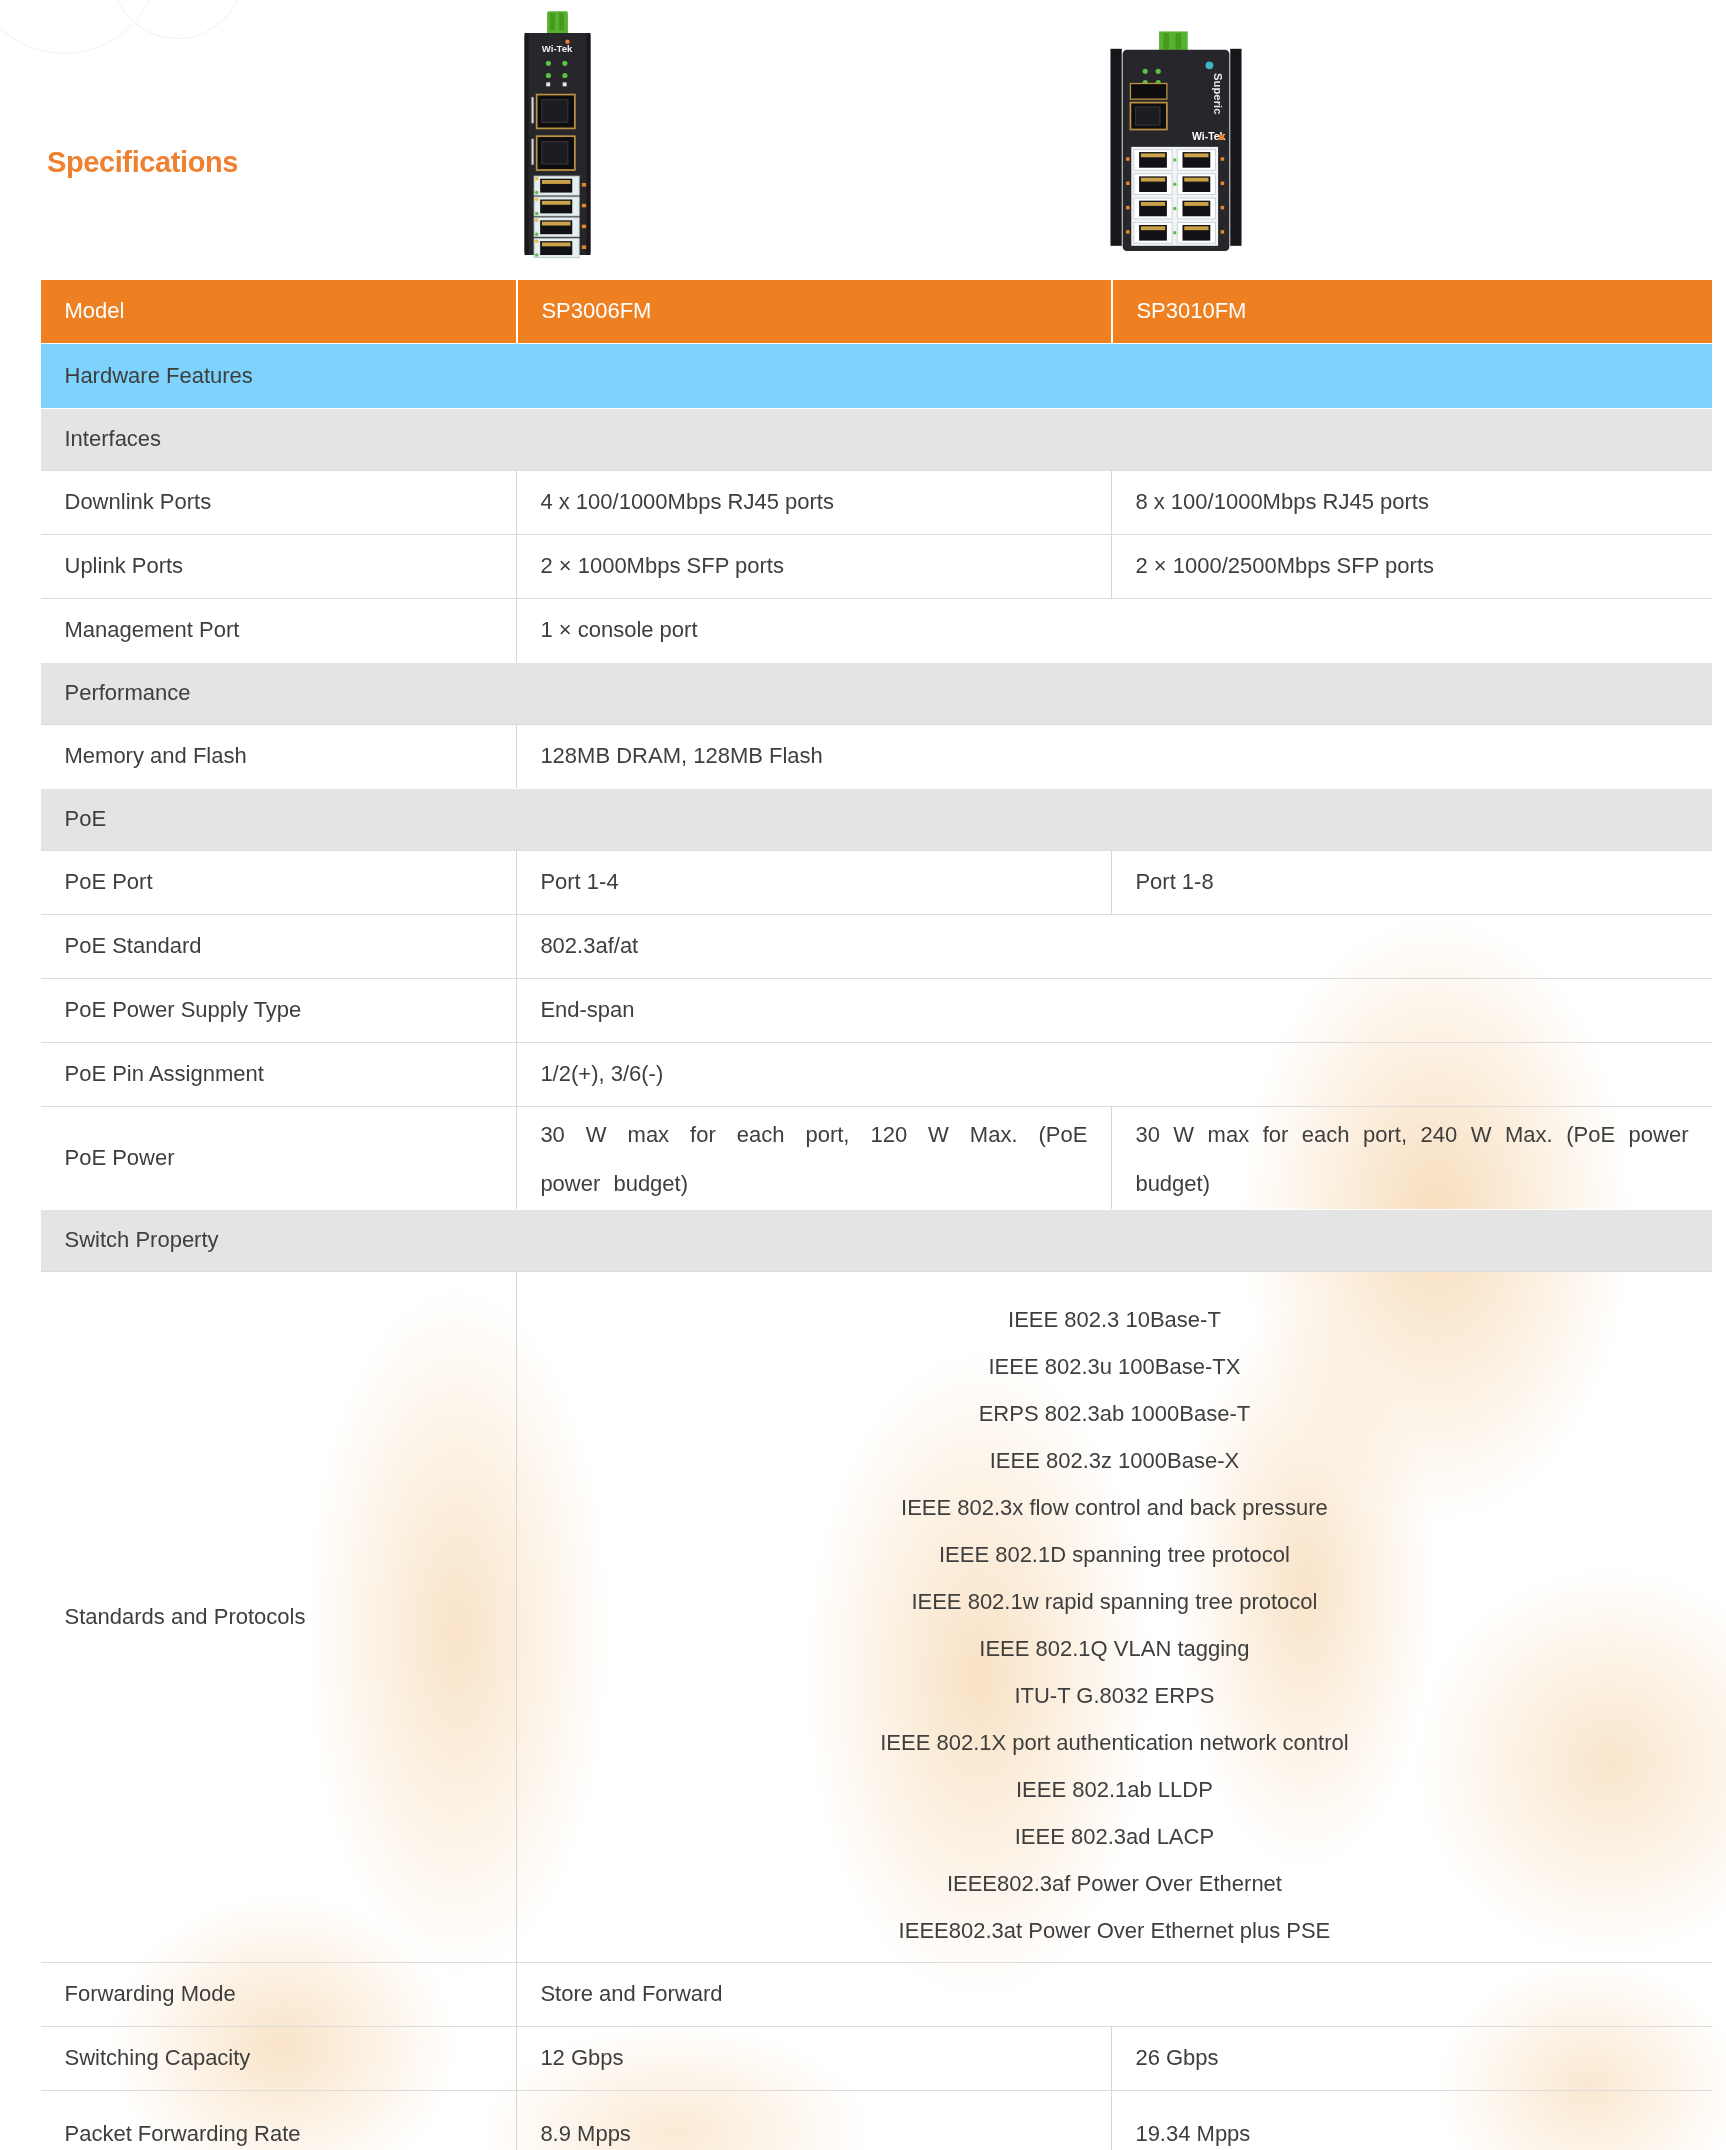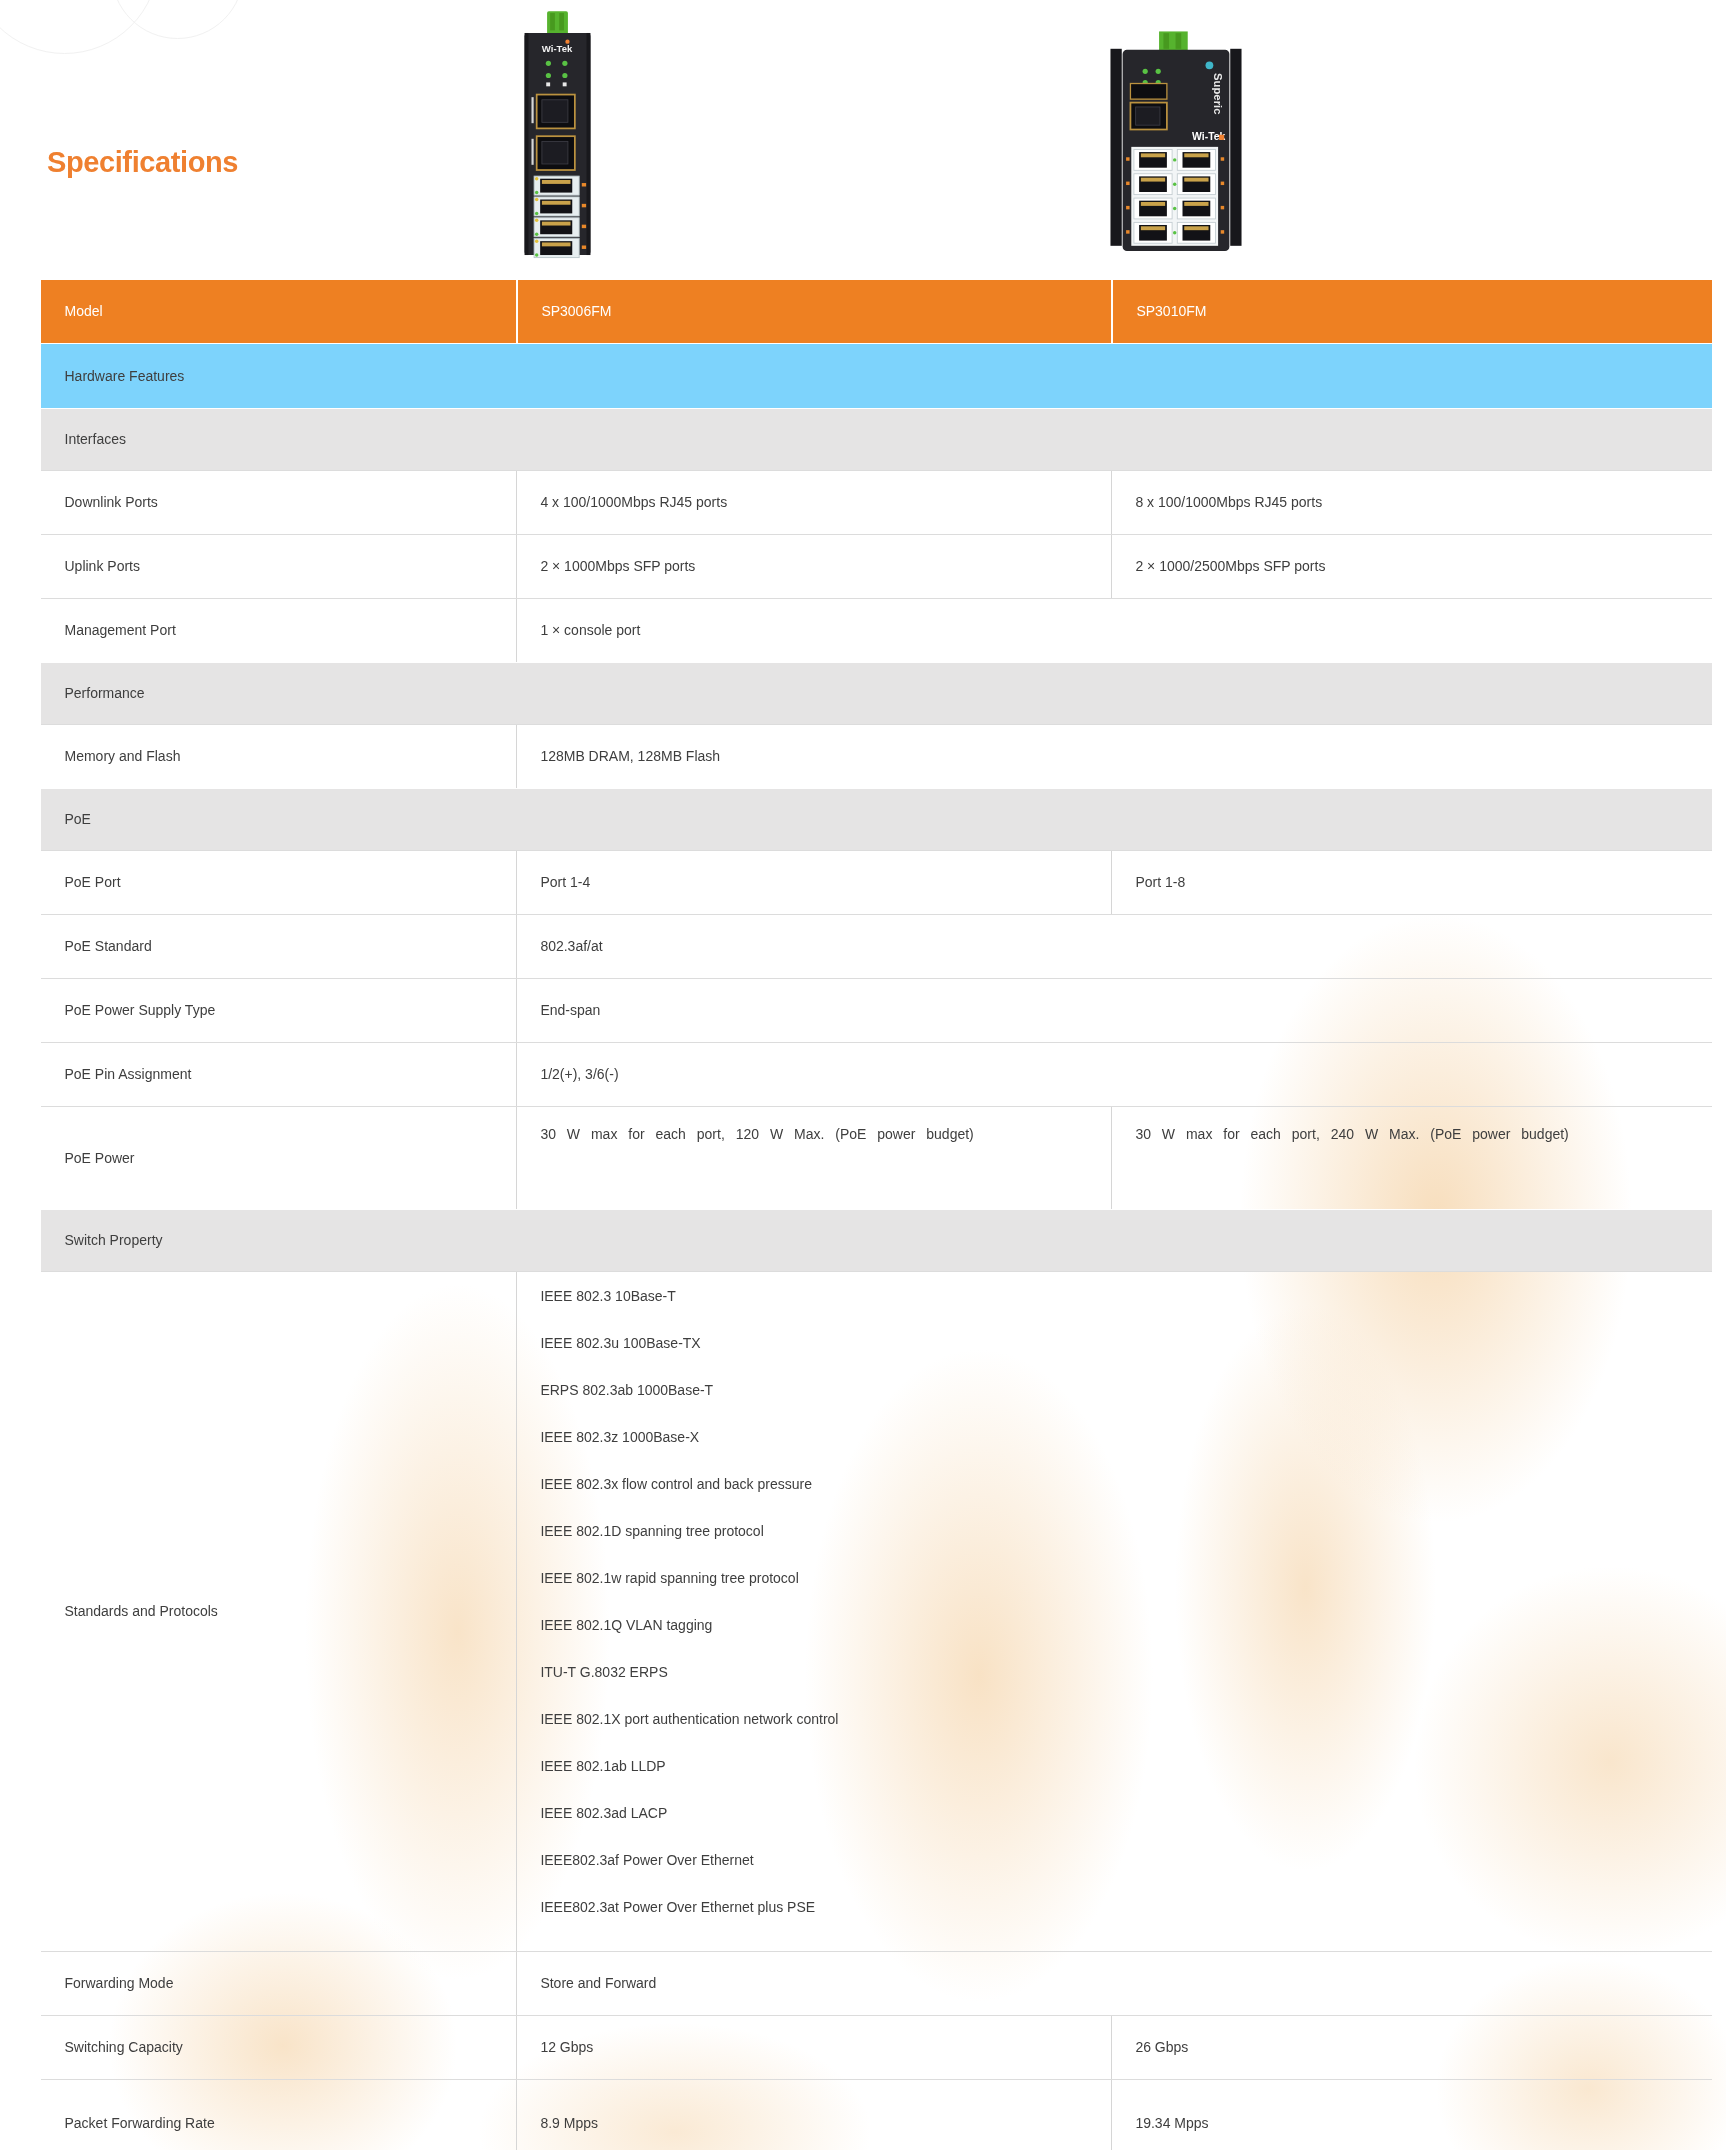--- a/index.html
+++ b/index.html
@@ -66,28 +66,28 @@
     border-top:1.7px solid #dcdcdc;
     box-sizing:border-box;
   }
   .trow.header{border-top:none;background:#EE8022;min-height:63px;}
   .trow.section-orange{background:#7dd3fc;border-top:1.7px solid #ffffff;min-height:65px;}
   .trow.section{background:#E5E4E4;border-top:1.7px solid #ffffff;min-height:62px;}
   .trow.section .cell,.trow.section-orange .cell{grid-column:1/4;}
   .cell{
     display:flex;align-items:center;
     padding:0 23.5px;
-    font-size:14px;line-height:1.3;color:#3E3E3E;
+    font-size:22px;line-height:1.3;color:#3E3E3E;
     box-sizing:border-box;
   }
   .trow.header .cell{color:#ffffff;}
   .trow .cell + .cell{border-left:1.7px solid #d6d6d6;}
   .trow.header .cell + .cell{border-left:2.2px solid #ffffff;}
   .span2{grid-column:2/4;}
-  .list{display:block;padding-top:1px;padding-bottom:7.8px;}
+  .list{display:block;padding-top:24px;padding-bottom:7.8px;text-align:center;}
   .li{line-height:47px;white-space:nowrap;}
   .r-poe-power{min-height:103px;}
   .r-poe-power .row-value{
     display:block;text-align:justify;word-spacing:7px;
     line-height:49px;padding-top:2.6px;padding-bottom:0;
   }
   .r-standards-and-protocols{min-height:680px;}
   .r-packet-forwarding-rate{min-height:87px;}
 </style>
 </head>

